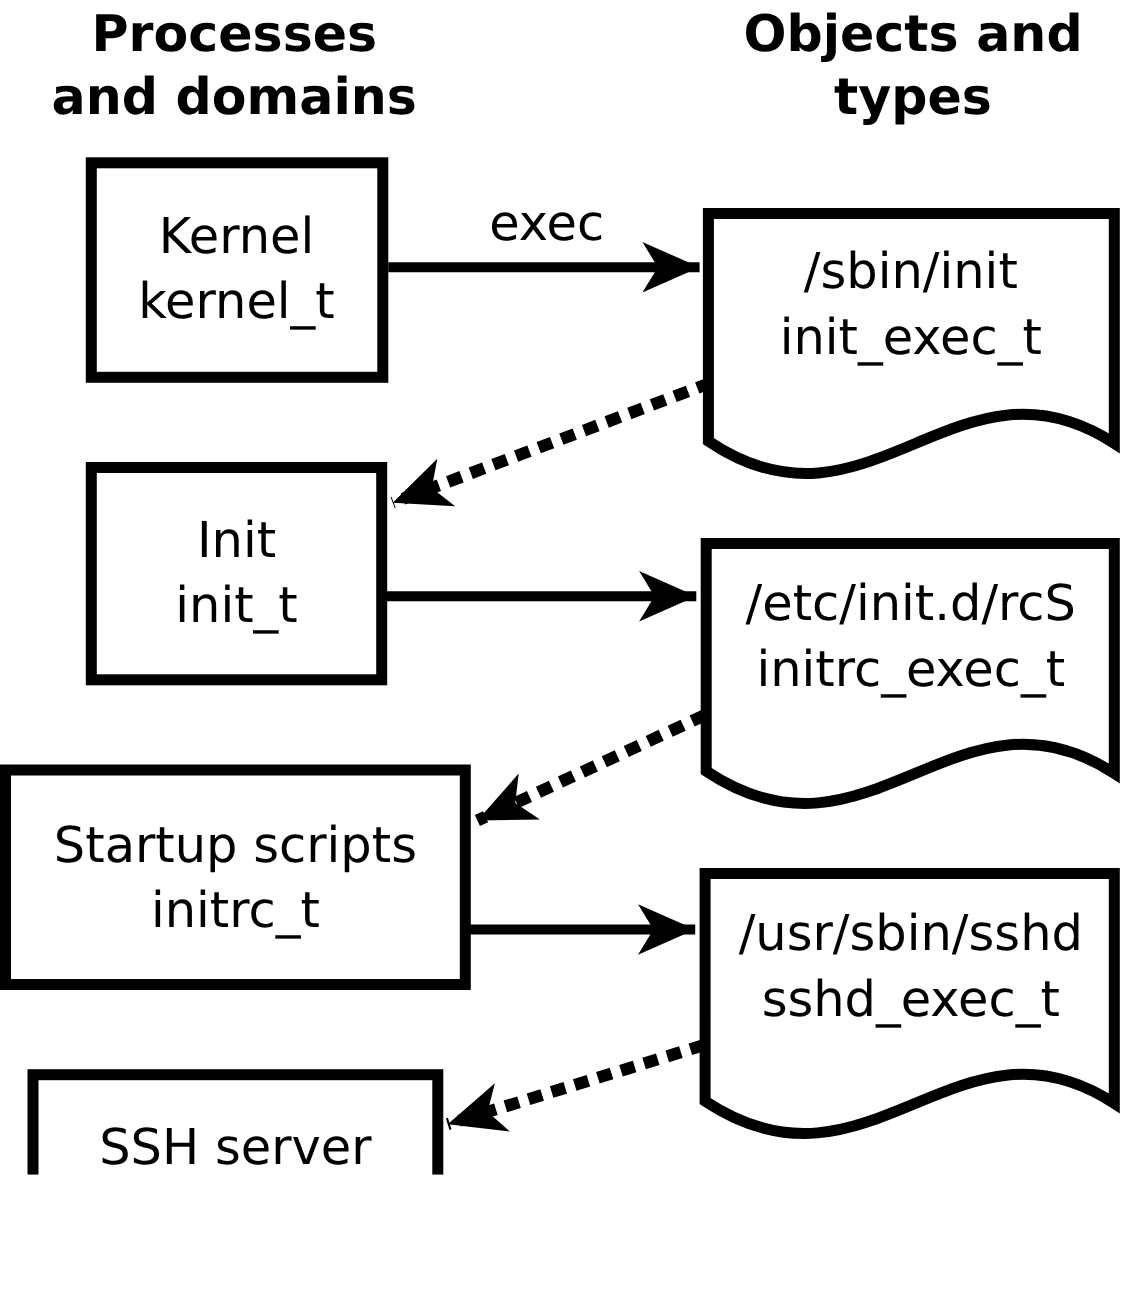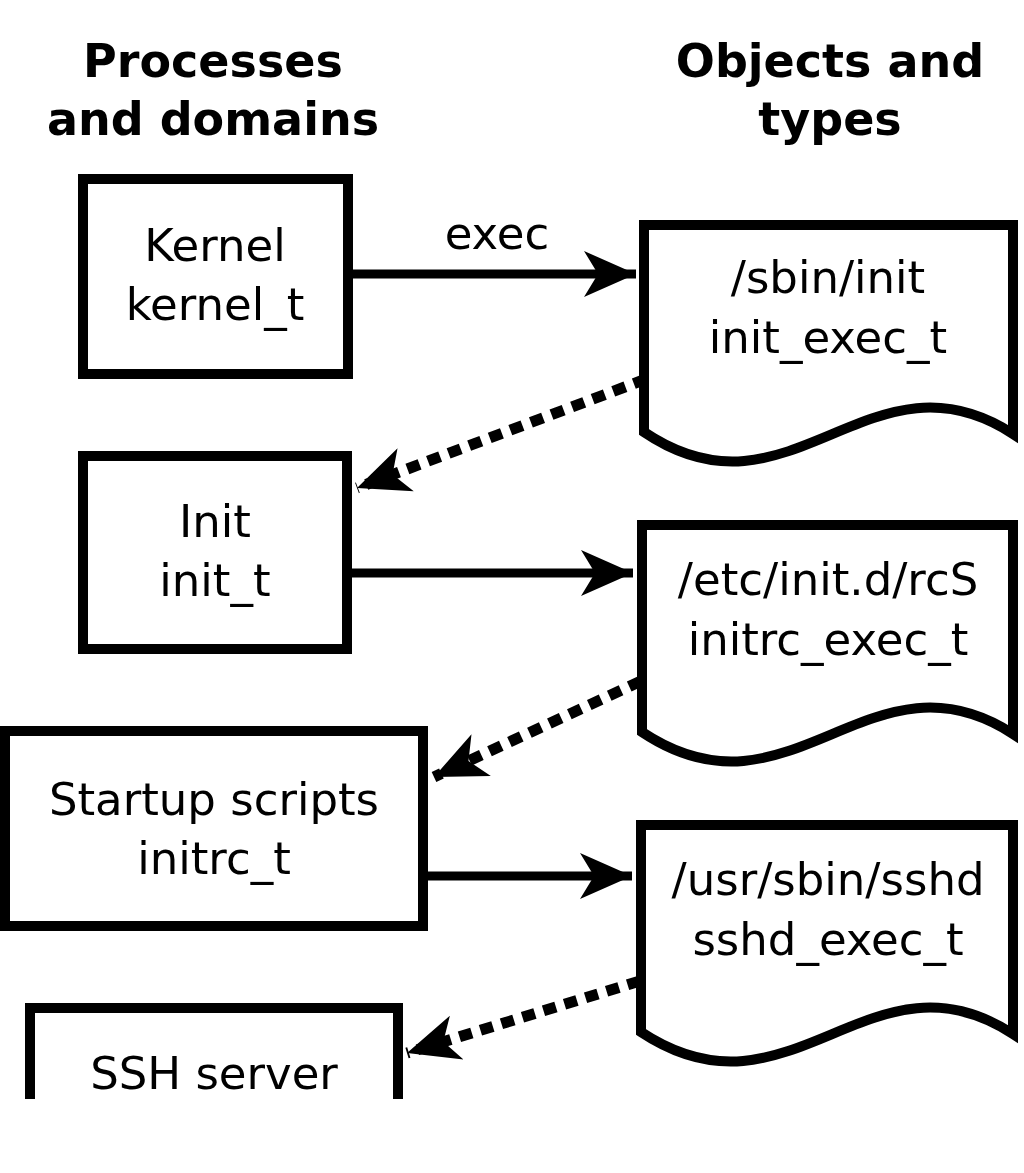--- a/index.html
+++ b/index.html
@@ -6,21 +6,20 @@
     margin: 0;
     padding: 0;
     background: #ffffff;
   }
   .canvas {
     position: relative;
     width: 1024px;
     height: 1068px;
     background: #ffffff;
     overflow: hidden;
-    margin-top: 31px;
   }
   svg {
     display: block;
   }
   text {
     font-family: "DejaVu Sans", "Liberation Sans", sans-serif;
     fill: #000000;
   }
   .hdr-text {
     font-size: 46px;

